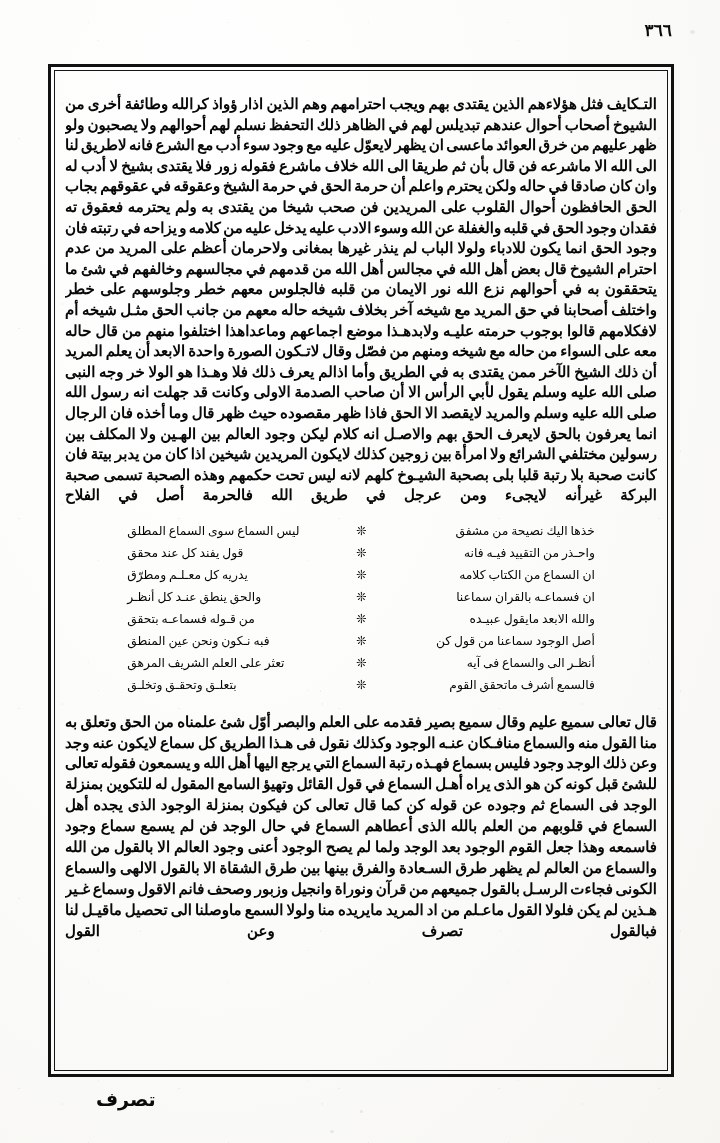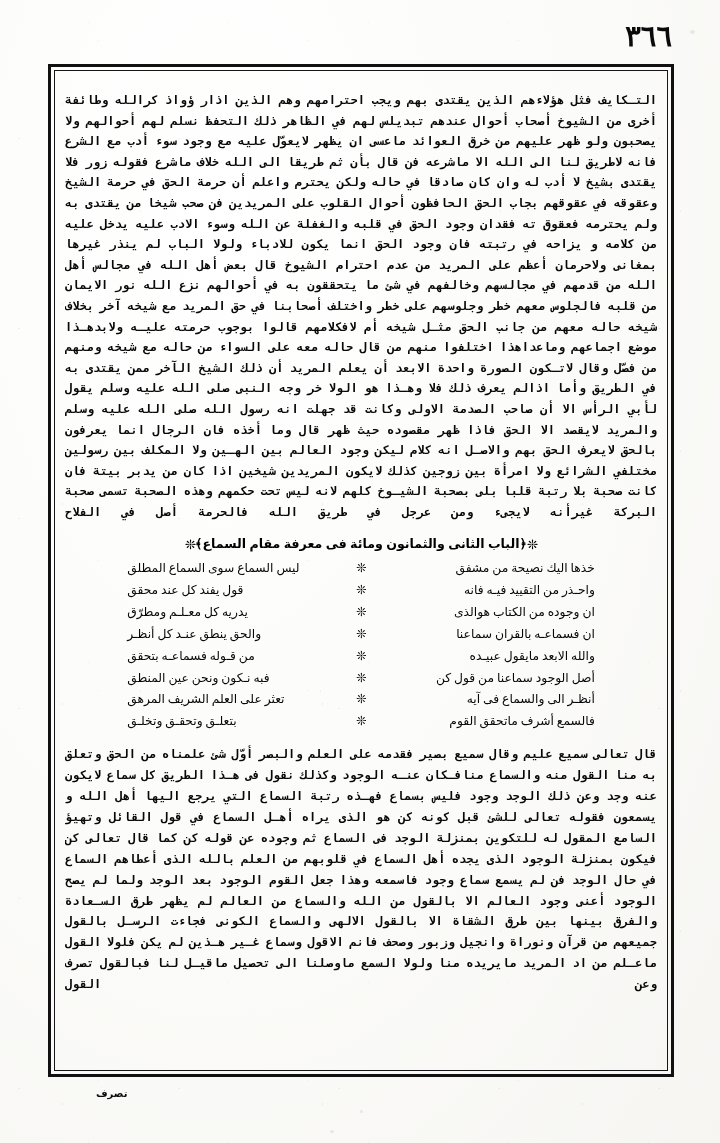--- a/index.html
+++ b/index.html
@@ -38,21 +38,21 @@
       radial-gradient(circle at 24% 52%, #c8c8c8 0.5px, transparent 0.7px);
     background-size: 160px 190px, 210px 130px, 180px 240px, 140px 160px, 260px 200px;
   }
 
   
   .folio {
     position: absolute;
     top: 22px;
     right: 48px;
     font-family: Liberation Sans, sans-serif;
-    font-size: 29px;
+    font-size: 17px;
     font-weight: 700;
     letter-spacing: 1px;
     color: #0a0a0a;
     line-height: 1;
   }
 
   
   .frame-outer {
     position: absolute;
     left: 48px;
@@ -80,22 +80,22 @@
     bottom: 6px;
     box-sizing: border-box;
     overflow: hidden;
   }
 
   
   .prose {
     direction: rtl;
     text-align: justify;
     text-align-last: justify;
-    font-family: Liberation Mono, monospace;
-    font-size: 12px;
+    font-family: Liberation Serif, serif;
+    font-size: 15px;
     line-height: 20.6px;
     color: #080808;
     word-spacing: -1.5px;
     letter-spacing: -0.35px;
     font-weight: 600;
   }
   .prose.lower {
     line-height: 20.9px;
   }
 
@@ -159,21 +159,21 @@
   .poem-spacer-r { width: 12%; }
   .poem-spacer-l { width: 12%; }
 
   
   .catchword {
     position: absolute;
     top: 1088px;
     left: 96px;
     direction: rtl;
     font-family: "DejaVu Sans", sans-serif;
-    font-size: 10px;
+    font-size: 19px;
     font-weight: 700;
     color: #0b0b0b;
     letter-spacing: -0.3px;
   }
 
   
   .smudge {
     position: absolute;
     background: #d9d9d6;
     border-radius: 50%;
@@ -194,23 +194,20 @@
 
   <div class="folio">٣٦٦</div>
 
   <div class="frame-outer">
     <div class="frame-inner">
 
       <div class="text-block">
 
         <p class="prose upper">التـكايف فثل هؤلاءهم الذين يقتدى بهم ويجب احترامهم وهم الذين اذار ؤواذ كرالله وطائفة أخرى من الشيوخ أصحاب أحوال عندهم تبديلس لهم في الظاهر ذلك التحفظ نسلم لهم أحوالهم ولا يصحبون ولو ظهر عليهم من خرق العوائد ماعسى ان يظهر لايعوّل عليه مع وجود سوء أدب مع الشرع فانه لاطريق لنا الى الله الا ماشرعه فن قال بأن ثم طريقا الى الله خلاف ماشرع فقوله زور فلا يقتدى بشيخ لا أدب له وان كان صادقا في حاله ولكن يحترم واعلم أن حرمة الحق في حرمة الشيخ وعقوقه في عقوقهم بجاب الحق الحافظون أحوال القلوب على المريدين فن صحب شيخا من يقتدى به ولم يحترمه فعقوق ته فقدان وجود الحق في قلبه والغفلة عن الله وسوء الادب عليه يدخل عليه من كلامه و يزاحه في رتبته فان وجود الحق انما يكون للادباء ولولا الباب لم ينذر غيرها بمغانى ولاحرمان أعظم على المريد من عدم احترام الشيوخ قال بعض أهل الله في مجالس أهل الله من قدمهم في مجالسهم وخالفهم في شئ ما يتحققون به في أحوالهم نزع الله نور الايمان من قلبه فالجلوس معهم خطر وجلوسهم على خطر واختلف أصحابنا في حق المريد مع شيخه آخر بخلاف شيخه حاله معهم من جانب الحق مثـل شيخه أم لافكلامهم قالوا بوجوب حرمته عليـه ولابدهـذا موضع اجماعهم وماعداهذا اختلفوا منهم من قال حاله معه على السواء من حاله مع شيخه ومنهم من فصّل وقال لاتـكون الصورة واحدة الابعد أن يعلم المريد أن ذلك الشيخ الآخر ممن يقتدى به في الطريق وأما اذالم يعرف ذلك فلا وهـذا هو الولا خر وجه النبى صلى الله عليه وسلم يقول لأبي الرأس الا أن صاحب الصدمة الاولى وكانت قد جهلت انه رسول الله صلى الله عليه وسلم والمريد لايقصد الا الحق فاذا ظهر مقصوده حيث ظهر قال وما أخذه فان الرجال انما يعرفون بالحق لايعرف الحق بهم والاصـل انه كلام ليكن وجود العالم بين الهـين ولا المكلف بين رسولين مختلفي الشرائع ولا امرأة بين زوجين كذلك لايكون المريدين شيخين اذا كان من يدبر بيتة فان كانت صحبة بلا رتبة قلبا بلى بصحبة الشيـوخ كلهم لانه ليس تحت حكمهم وهذه الصحبة تسمى صحبة البركة غيرأنه لايجىء ومن عرجل في طريق الله فالحرمة أصل في الفلاح</p>
 
-        <div class="chapter-heading">
-          <span class="heading-orn">❊</span><span>﴿</span><span>الباب الثانى والثمانون ومائة فى معرفة مقام السماع</span><span>﴾</span><span class="heading-orn">❊</span>
-        </div>
 
         <table class="poem">
           <tbody>
 
             <tr>
               <td class="poem-spacer-r"></td>
               <td class="hemi-b">خذها اليك نصيحة من مشفق</td>
               <td class="sep-cell">❊</td>
               <td class="hemi-a">ليس السماع سوى السماع المطلق</td>
               <td class="poem-spacer-l"></td>
@@ -219,21 +216,21 @@
             <tr>
               <td class="poem-spacer-r"></td>
               <td class="hemi-b">واحـذر من التقييد فيـه فانه</td>
               <td class="sep-cell">❊</td>
               <td class="hemi-a">قول يفند كل عند محقق</td>
               <td class="poem-spacer-l"></td>
             </tr>
 
             <tr>
               <td class="poem-spacer-r"></td>
-              <td class="hemi-b">ان وجوده من الكتاب هوالذى</td>
+              <td class="hemi-b">ان السماع من الكتاب كلامه</td>
               <td class="sep-cell">❊</td>
               <td class="hemi-a">يدريه كل معـلـم ومطرّق</td>
               <td class="poem-spacer-l"></td>
             </tr>
 
             <tr>
               <td class="poem-spacer-r"></td>
               <td class="hemi-b">ان فسماعـه بالقران سماعنا</td>
               <td class="sep-cell">❊</td>
               <td class="hemi-a">والحق ينطق عنـد كل أنظـر</td>

